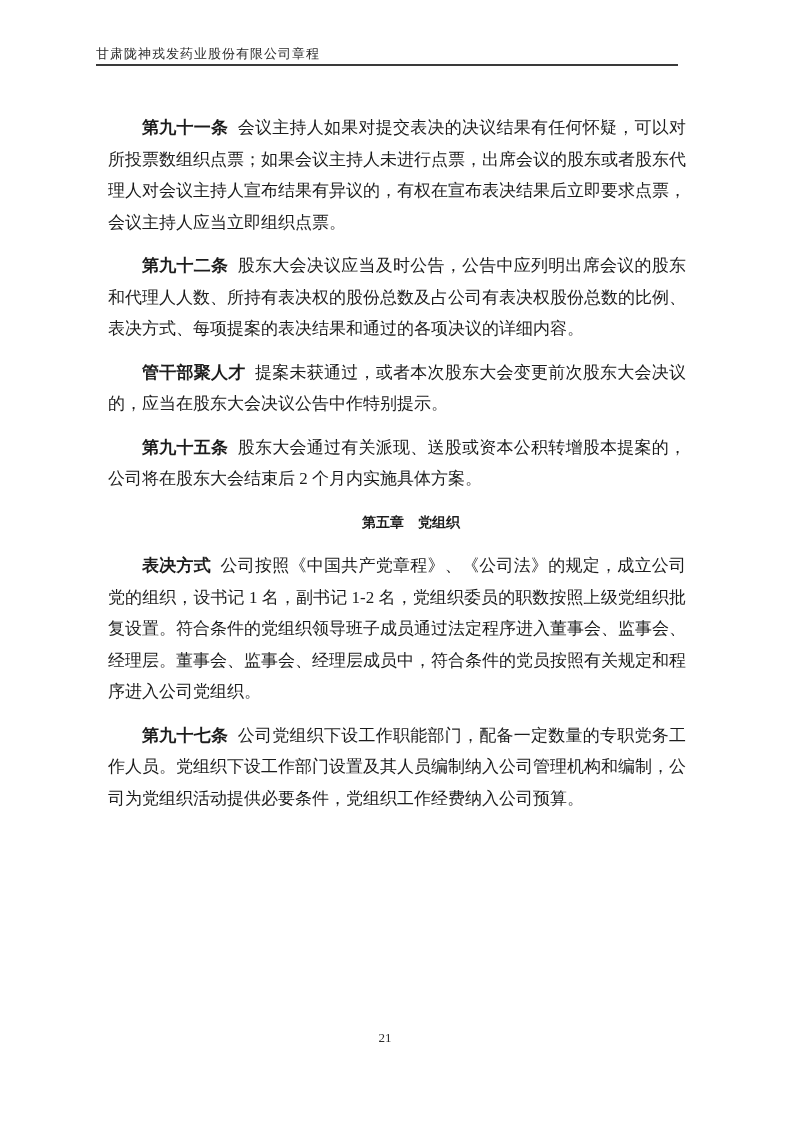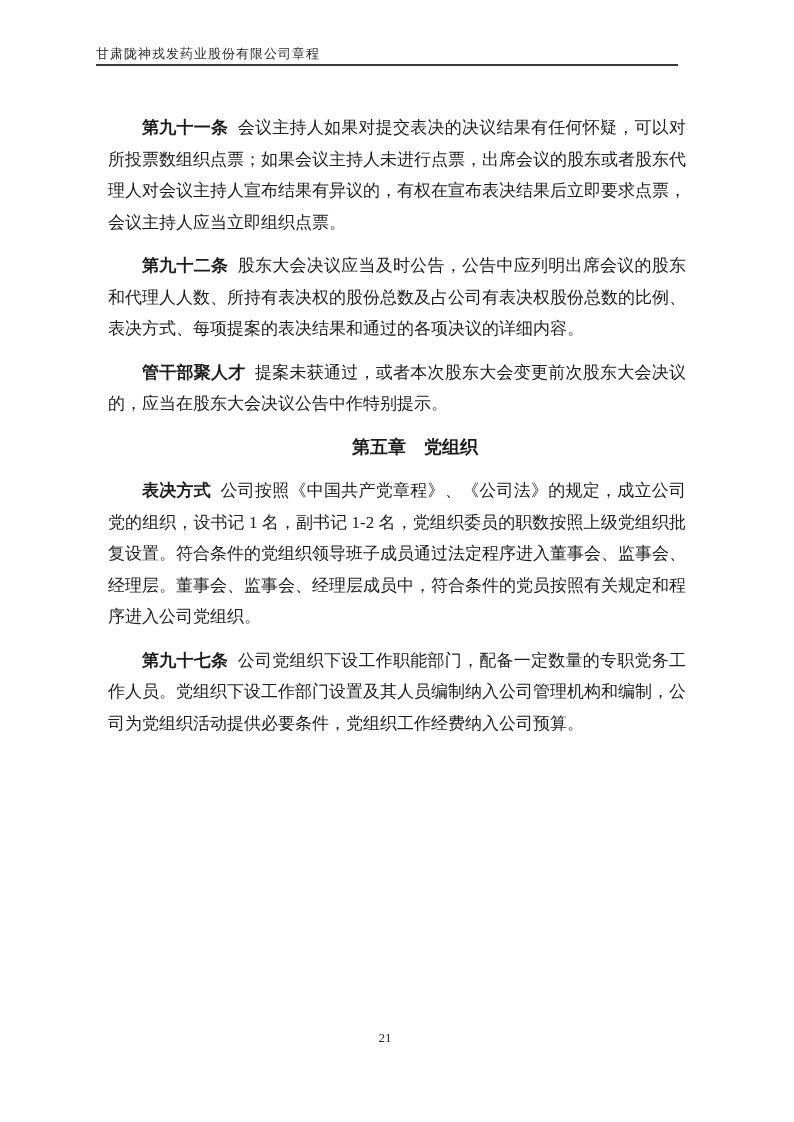--- a/index.html
+++ b/index.html
@@ -43,21 +43,21 @@
   }
   .art-num {
     font-weight: bold;
     margin-right: 0.55em;
   }
   .chapter-heading {
     margin: 12px 0 6px 0;
     text-align: center;
     text-indent: 0;
     font-weight: bold;
-    font-size: 18px;
+    font-size: 14px;
   }
   .page-number {
     position: absolute;
     top: 1030px;
     left: 0;
     width: 770px;
     text-align: center;
     font-size: 13px;
     color: #2b2b2b;
   }
@@ -73,20 +73,21 @@
 
   <div class="content">
 
     <p><span class="art-num">第九十一条</span><span>会议主持人如果对提交表决的决议结果有任何怀疑，可以对所投票数组织点票；如果会议主持人未进行点票，出席会议的股东或者股东代理人对会议主持人宣布结果有异议的，有权在宣布表决结果后立即要求点票，会议主持人应当立即组织点票。</span></p>
 
     <p><span class="art-num">第九十二条</span><span>股东大会决议应当及时公告，公告中应列明出席会议的股东和代理人人数、所持有表决权的股份总数及占公司有表决权股份总数的比例、表决方式、每项提案的表决结果和通过的各项决议的详细内容。</span></p>
 
     <p><span class="art-num">管干部聚人才</span><span>提案未获通过，或者本次股东大会变更前次股东大会决议的，应当在股东大会决议公告中作特别提示。</span></p>
 
 
+    <p><span class="art-num">第九十五条</span><span>股东大会通过有关派现、送股或资本公积转增股本提案的，公司将在股东大会结束后 2 个月内实施具体方案。</span></p>
 
     <p class="chapter-heading">第五章　党组织</p>
 
     <p><span class="art-num">表决方式</span><span>公司按照《中国共产党章程》、《公司法》的规定，成立公司党的组织，设书记 1 名，副书记 1-2 名，党组织委员的职数按照上级党组织批复设置。符合条件的党组织领导班子成员通过法定程序进入董事会、监事会、经理层。董事会、监事会、经理层成员中，符合条件的党员按照有关规定和程序进入公司党组织。</span></p>
 
     <p><span class="art-num">第九十七条</span><span>公司党组织下设工作职能部门，配备一定数量的专职党务工作人员。党组织下设工作部门设置及其人员编制纳入公司管理机构和编制，公司为党组织活动提供必要条件，党组织工作经费纳入公司预算。</span></p>
 
 
   </div>
 

